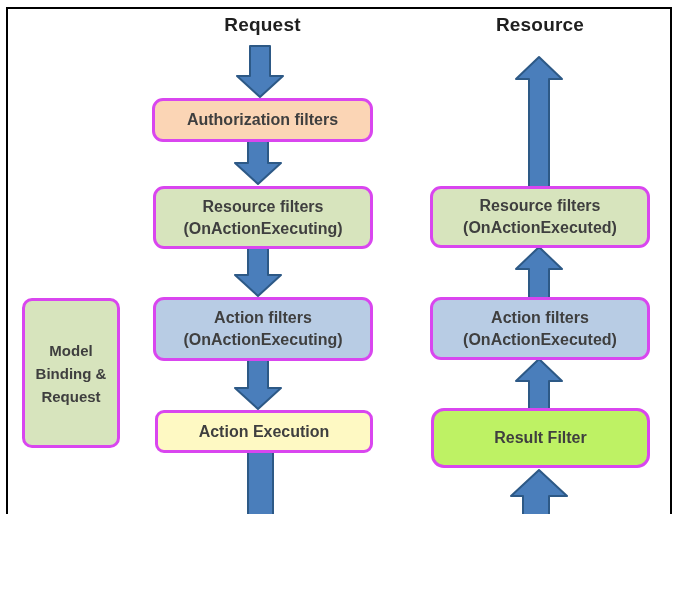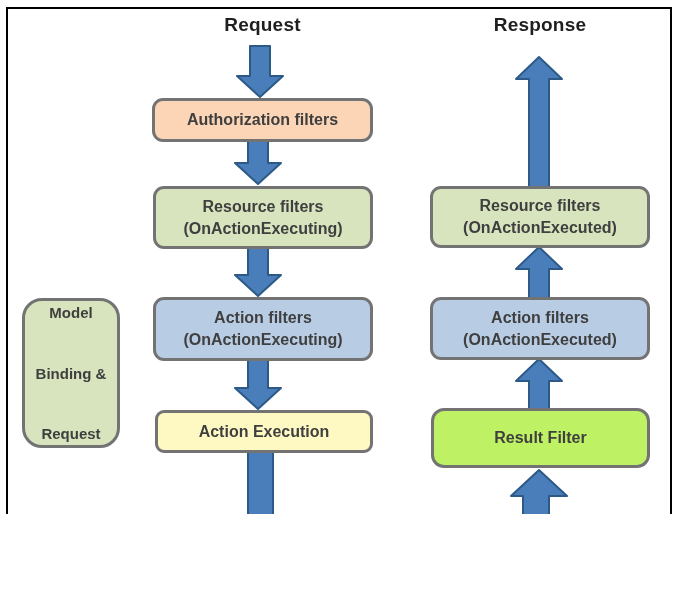--- a/index.html
+++ b/index.html
@@ -29,40 +29,40 @@
     font-size: 19px;
     font-weight: bold;
     color: #1f1f1f;
     letter-spacing: 0.2px;
   }
   .hdr-request { left: 152px; top: 14px; width: 221px; }
   .hdr-response { left: 430px; top: 14px; width: 220px; }
   .box {
     position: absolute;
     box-sizing: border-box;
-    border: 3px solid #737373;
+    border: 3px solid #d946ef;
     border-radius: 11px;
     display: flex;
     flex-direction: column;
     justify-content: center;
     align-items: center;
     text-align: center;
     font-weight: bold;
     color: #3f3f3f;
     font-size: 16px;
     line-height: 22px;
   }
   .box-auth      { left: 152px; top: 98px;  width: 221px; height: 44px; background: #fbd5b5; }
   .box-res-ing   { left: 153px; top: 186px; width: 220px; height: 63px; background: #d7e4bd; }
   .box-act-ing   { left: 153px; top: 297px; width: 220px; height: 64px; background: #b8cce4; }
   .box-exec      { left: 155px; top: 410px; width: 218px; height: 43px; background: #fef9c3; border-radius: 9px; }
   .box-res-ed    { left: 430px; top: 186px; width: 220px; height: 62px; background: #d7e4bd; }
   .box-act-ed    { left: 430px; top: 297px; width: 220px; height: 63px; background: #b8cce4; }
   .box-result    { left: 431px; top: 408px; width: 219px; height: 60px; background: #bef264; border-radius: 13px; }
-  .box-side      { left: 22px;  top: 298px; width: 98px;  height: 150px; background: #d7e4bd; border-radius: 20px; font-size: 15px; line-height: 23px; justify-content: space-between; }
+  .box-side      { left: 22px;  top: 298px; width: 98px;  height: 150px; background: #d7e4bd; border-radius: 10px; font-size: 15px; line-height: 23px; }
 </style>
 </head>
 <body>
 
 <div class="canvas">
 
   <div class="frame"></div>
 
   <svg class="arrow-layer" viewBox="0 0 676 590" xmlns="http://www.w3.org/2000/svg">
     <g fill="#4a7ebb">
@@ -78,21 +78,21 @@
         <polygon points="529,409 529,381 516,381 539,359 562,381 549,381 549,409"></polygon>
 
         <polygon points="249,539 523,539 523,496 511,496 539,470 567,496 549,496 549,561 249,561"></polygon>
 
         <rect x="248" y="448" width="25" height="113"></rect>
       </g>
     </g>
   </svg>
 
   <div class="flow-header hdr-request">Request</div>
-  <div class="flow-header hdr-response">Response</div>
+  <div class="flow-header hdr-response">Resource</div>
 
   <div class="box box-auth">
     <div>Authorization filters</div>
   </div>
 
   <div class="box box-res-ing">
     <div>Resource filters</div>
     <div>(OnActionExecuting)</div>
   </div>
 

